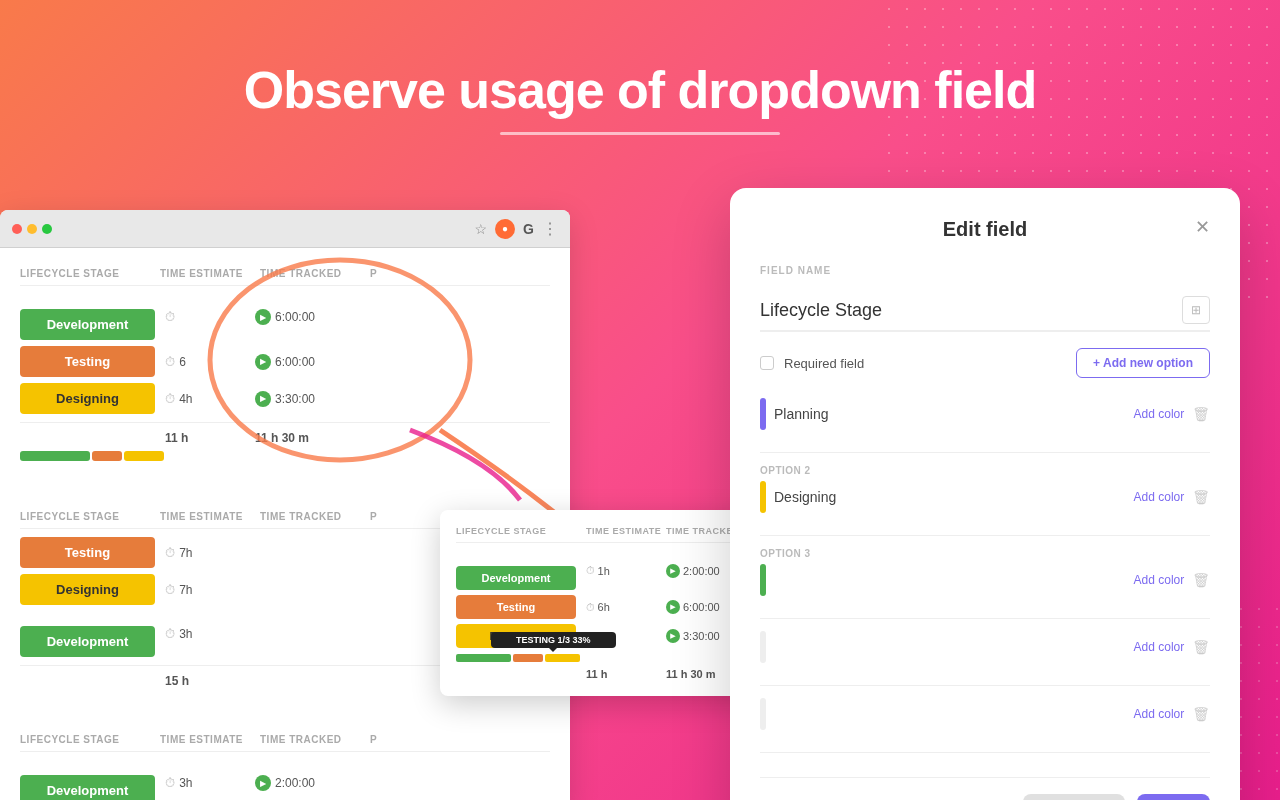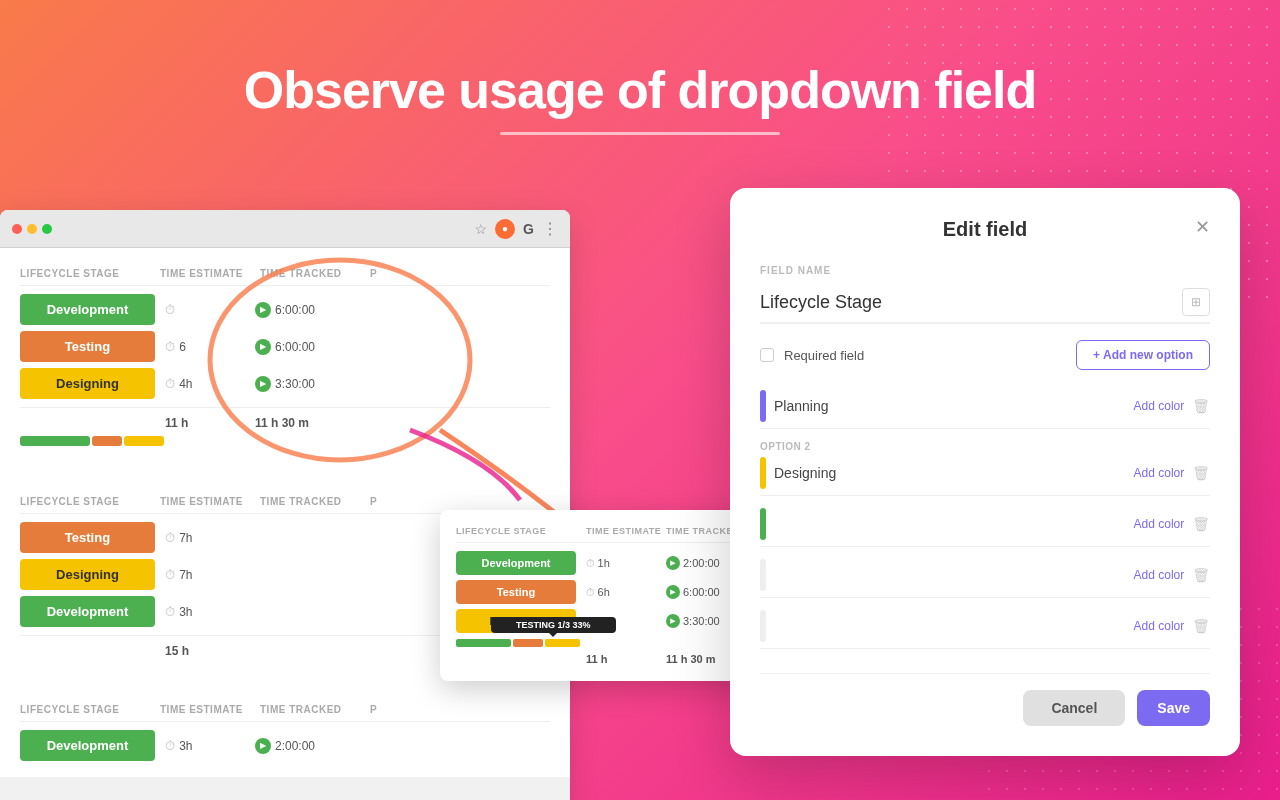--- a/index.html
+++ b/index.html
@@ -124,21 +124,21 @@
     .lifecycle-badge {
       width: 135px;
       padding: 8px 12px;
       border-radius: 4px;
       text-align: center;
       font-size: 13px;
       font-weight: 600;
       color: #fff;
       margin-right: 10px;
     }
-    .badge-green { background: #4caf50; }
+    .badge-green { background: #4caf50; margin-top: 15px; }
     .badge-orange { background: #e67c3b; }
     .badge-yellow { background: #f5c300; color: #333; }
 
     .cell-estimate {
       width: 90px;
       font-size: 12px;
       color: #555;
       display: flex; align-items: center; gap: 4px;
     }
     .cell-tracked {
@@ -286,21 +286,21 @@
       color: #999;
       cursor: pointer;
       line-height: 1;
     }
     .field-name-label {
       font-size: 10px;
       font-weight: 700;
       color: #bbb;
       letter-spacing: 1px;
       text-transform: uppercase;
-      margin-bottom: 12px;
+      margin-bottom: 20px;
     }
     .field-name-row {
       display: flex;
       align-items: center;
       border-bottom: 2px solid #eee;
       margin-bottom: 16px;
       padding-bottom: 6px;
     }
     .field-name-input {
       flex: 1;
@@ -355,21 +355,21 @@
       color: #bbb;
       text-transform: uppercase;
       letter-spacing: 0.5px;
       margin-bottom: 5px;
     }
     .option-input-row {
       display: flex;
       align-items: center;
       gap: 8px;
       border-bottom: 1.5px solid #eee;
-      padding-bottom: 6px;
+      padding-bottom: 22px;
     }
     .color-swatch {
       width: 6px; height: 32px;
       border-radius: 3px;
     }
     .swatch-purple { background: #7c6bf0; }
     .swatch-yellow { background: #f5c300; }
     .swatch-green { background: #4caf50; }
     .swatch-empty { background: #eee; }
 
@@ -657,20 +657,21 @@
     <div class="option-label">OPTION 2</div>
     <div class="option-input-row">
       <div class="color-swatch swatch-yellow"></div>
       <input class="option-text-input" type="text" value="Designing" style="">
       <span class="add-color-link">Add color</span>
       <span class="delete-icon">🗑</span>
     </div>
   </div>
 
   <div class="option-row">
+    <div class="option-label">OPTION 3</div>
     <div class="option-input-row">
       <div class="color-swatch swatch-green"></div>
       <input class="option-text-input" type="text" value="" style="">
       <span class="add-color-link">Add color</span>
       <span class="delete-icon">🗑</span>
     </div>
   </div>
 
   <div class="option-row">
     <div class="option-input-row">

